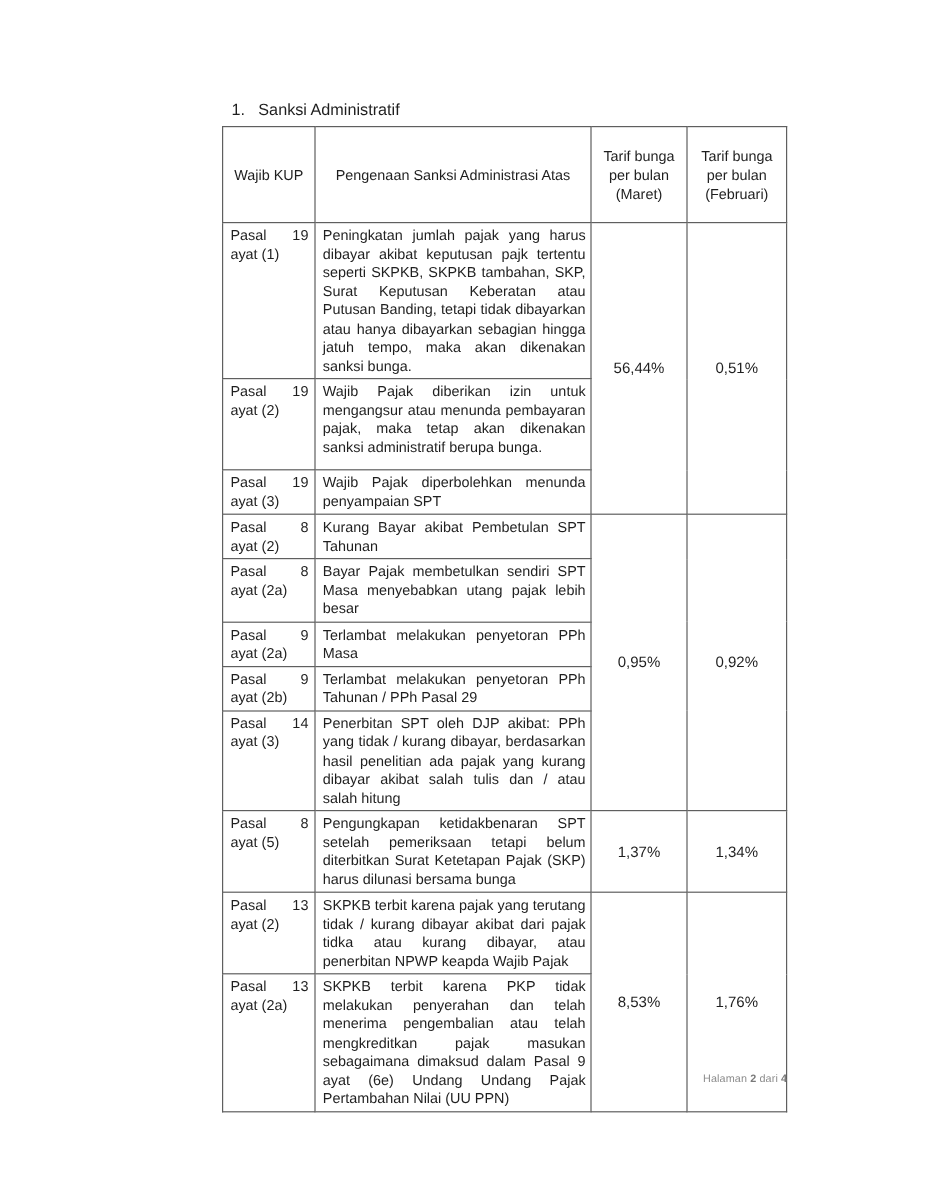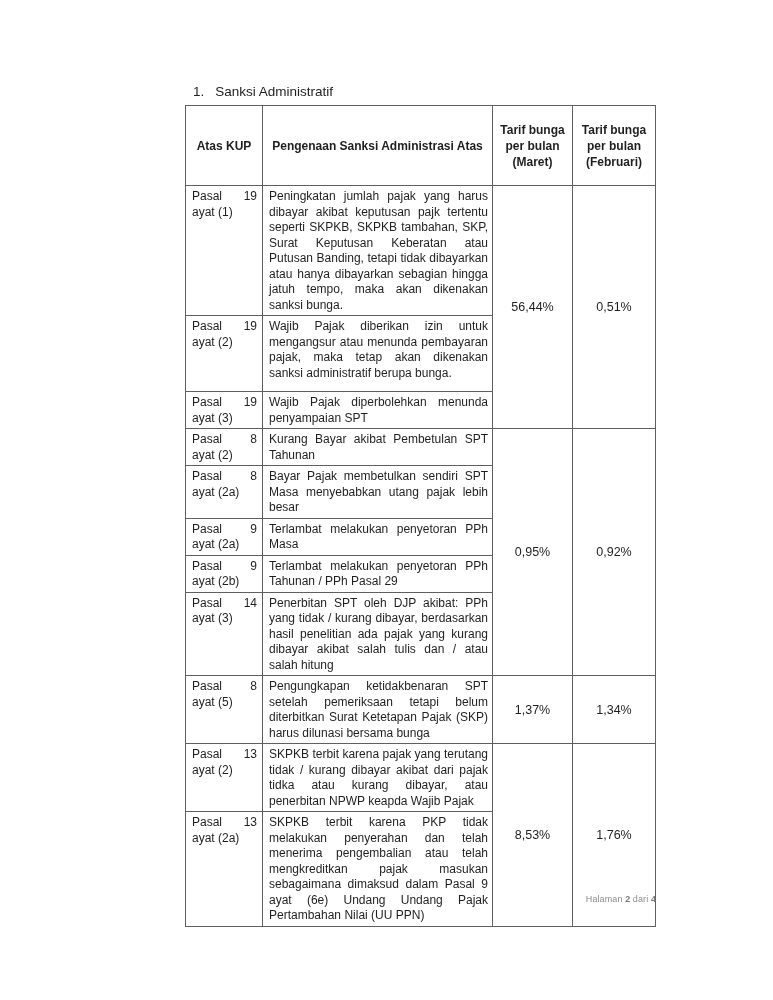--- a/index.html
+++ b/index.html
@@ -30,21 +30,21 @@
     border-collapse: collapse;
     table-layout: fixed;
   }
   .sanctions-table th, .sanctions-table td {
     border: 1px solid #5f5f5f;
     font-size: 12px;
     color: #1f1f1f;
   }
   .sanctions-table thead tr { height: 80px; }
   .sanctions-table th {
-    font-weight: bold;
+    font-weight: normal;
     font-size: 12px;
     text-align: center;
     vertical-align: middle;
     line-height: 16px;
     padding: 2px 3px;
   }
   .sanctions-table td.pasal-cell {
     vertical-align: top;
     padding: 3px 5px 2px 6px;
     line-height: 15.5px;
@@ -96,21 +96,21 @@
 
 <table class="sanctions-table">
   <colgroup>
     <col style="width:77px">
     <col style="width:230px">
     <col style="width:80px">
     <col style="width:83px">
   </colgroup>
   <thead>
     <tr>
-      <th>Atas KUP</th>
+      <th>Wajib KUP</th>
       <th>Pengenaan Sanksi Administrasi Atas</th>
       <th>Tarif bunga per bulan (Maret)</th>
       <th>Tarif bunga per bulan (Februari)</th>
     </tr>
   </thead>
   <tbody>
       <tr>
         <td class="pasal-cell">
           <div class="pasal-line">
             <span>Pasal</span>

